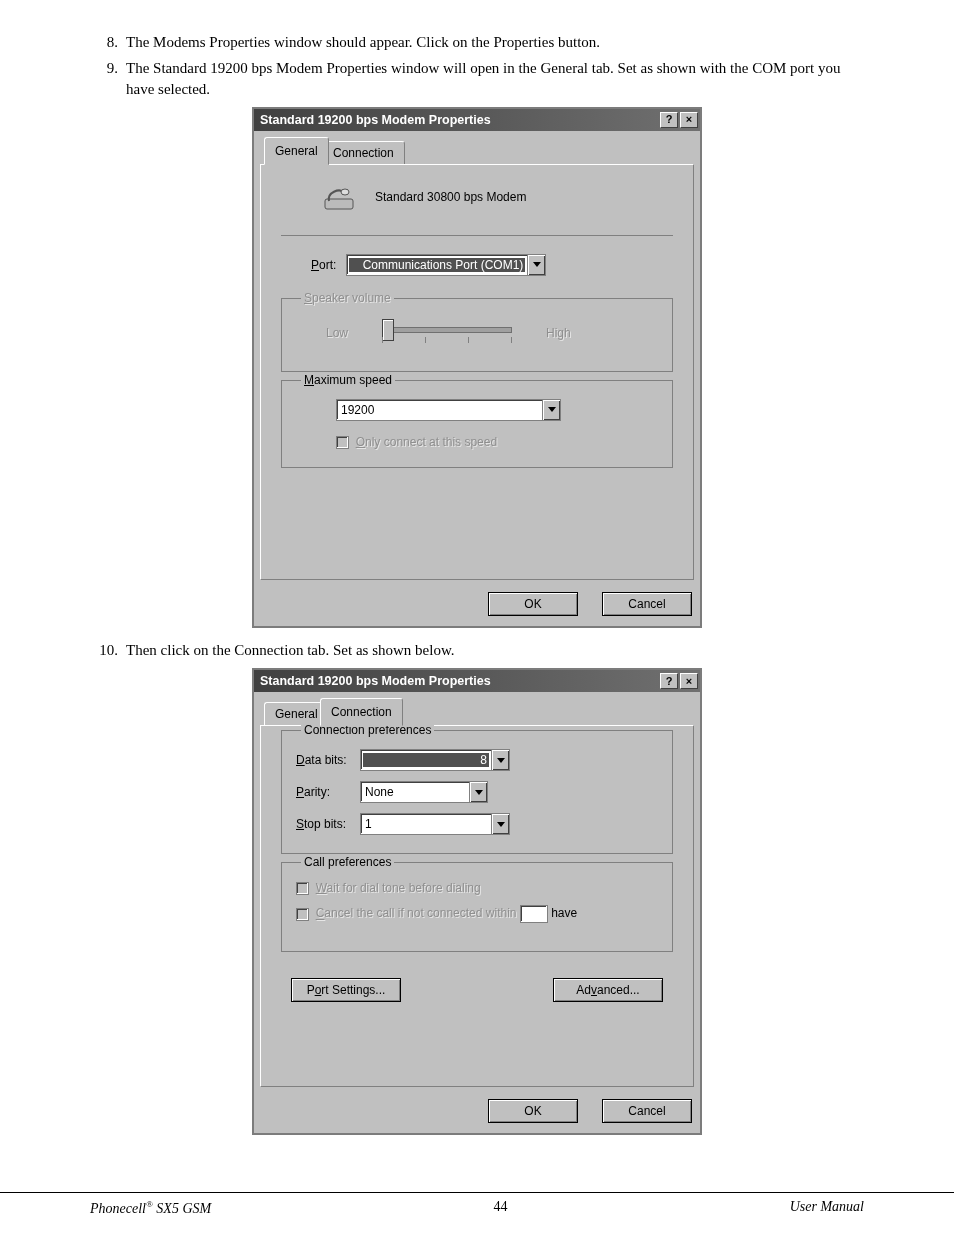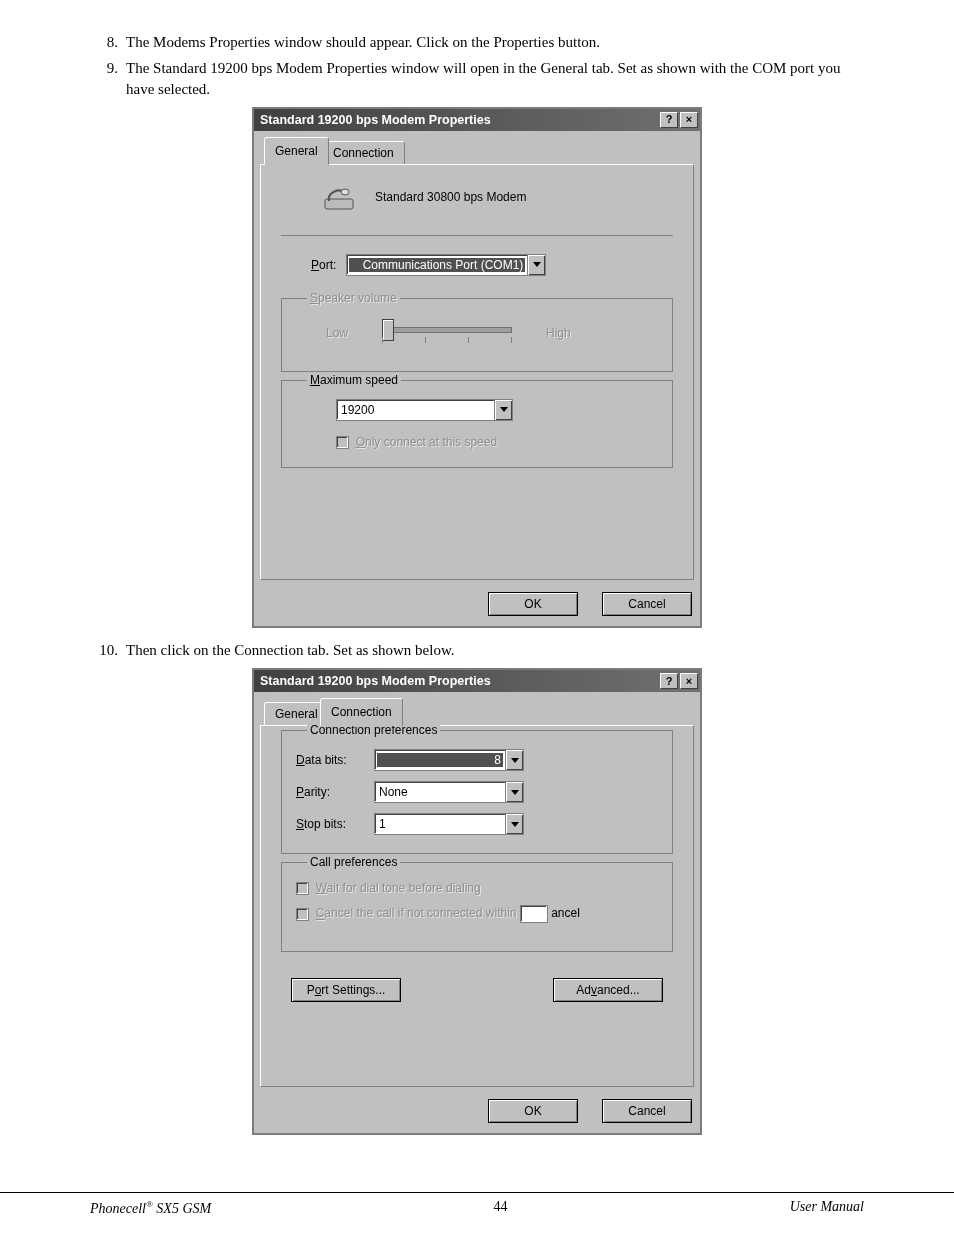--- a/index.html
+++ b/index.html
@@ -68,21 +68,21 @@
   }
   .tabbody.gen { height: 416px; }
   .tabbody.conn { height: 362px; }
   fieldset.grp {
     border: 1px solid #808080;
     margin: 8px 20px;
     padding: 18px 14px 18px 14px;
     position: relative;
   }
   fieldset.grp legend {
-    position: absolute; top: -8px; left: 25px;
+    position: absolute; top: -8px; left: 19px;
     background: #c0c0c0; padding: 0 3px;
     font-size: 12px;
   }
   .underline { text-decoration: underline; }
   .disabled { color: #8f8f8f; text-shadow: 1px 1px 0 #e6e6e6; }
   .btn3d {
     display: inline-flex;
     align-items:center; justify-content:center;
     background: #c0c0c0;
     border: 1px solid #000;
@@ -132,21 +132,21 @@
   .slider-wrap { display:flex; align-items:center; gap:34px; padding: 4px 0 8px 30px;}
   .slider-track { position:relative; width:130px; height:24px;}
   .slider-track::before {
     content:""; position:absolute; left:0; right:0; top:6px; height:4px;
     background:#a0a0a0; border:1px solid #707070;
   }
   .slider-ticks { position:absolute; left:0; right:0; top:16px; height:6px; display:flex; justify-content:space-between;}
   .slider-ticks span { width:1px; height:6px; background:#808080; display:block;}
   .slider-thumb { position:absolute; left:0; top:-2px; width:12px; height:22px; background:#c0c0c0;
     border:1px solid #404040; box-shadow: inset 1px 1px 0 #fff;}
-  .conn-row { display:flex; align-items:center; gap:14px; margin-bottom:10px; }
+  .conn-row { display:flex; align-items:center; margin-bottom:10px; }
   .conn-row .lbl { width:64px; }
   .footer {
     position:absolute; left:0; right:0; bottom:18px;
     padding: 6px 90px 0 90px;
     border-top:1px solid #000;
     display:flex; justify-content:space-between;
     font-style: italic;
     font-size: 14px;
   }
   .footer .pnum { font-style: normal; }
@@ -206,21 +206,21 @@
                   <span></span>
                   <span></span>
                 </div>
             </div>
             <span class="disabled">High</span>
           </div>
         </fieldset>
         <fieldset class="grp">
           <legend><span class="underline">M</span>aximum speed</legend>
           <div style="padding-left:40px; margin-bottom:14px;">
-            <span class="combo" style="width:177px">
+            <span class="combo" style="width:225px">
               <span class="val">19200</span>
               <span class="arrow"></span>
             </span>
           </div>
           <div style="padding-left:40px;">
             <span class="chk"></span>
             <span class="disabled">&nbsp;<span class="underline">O</span>nly connect at this speed</span>
           </div>
         </fieldset>
       </div>
@@ -254,21 +254,21 @@
           <legend>Connection preferences</legend>
           <div class="conn-row">
             <span class="lbl"><span class="underline">D</span>ata bits:</span>
             <span class="combo sel" style="width:150px">
               <span class="val">8</span>
               <span class="arrow"></span>
             </span>
           </div>
           <div class="conn-row">
             <span class="lbl"><span class="underline">P</span>arity:</span>
-            <span class="combo" style="width:150px">
+            <span class="combo" style="width:128px">
               <span class="val">None</span>
               <span class="arrow"></span>
             </span>
           </div>
           <div class="conn-row" style="margin-bottom:0">
             <span class="lbl"><span class="underline">S</span>top bits:</span>
             <span class="combo" style="width:150px">
               <span class="val">1</span>
               <span class="arrow"></span>
             </span>
@@ -278,21 +278,21 @@
         <fieldset class="grp">
           <legend>Call preferences</legend>
           <div style="margin-bottom:10px;">
             <span class="chk"></span>
             <span class="disabled">&nbsp;<span class="underline">W</span>ait for dial tone before dialing</span>
           </div>
           <div style="margin-bottom:10px;">
             <span class="chk"></span>
             <span class="disabled">&nbsp;<span class="underline">C</span>ancel the call if not connected within</span>
             <span class="txtbox"></span>
-            <span>ancel</span>
+            <span>have</span>
           </div>
         </fieldset>
 
         <div style="display:flex; justify-content:space-between; padding: 18px 30px 0 30px;">
           <span class="btn3d" style="width:110px">P<span class="underline">o</span>rt Settings...</span>
           <span class="btn3d" style="width:110px">Ad<span class="underline">v</span>anced...</span>
         </div>
       </div>
       <div class="dlg-buttons">
         <span class="btn3d">OK</span>

